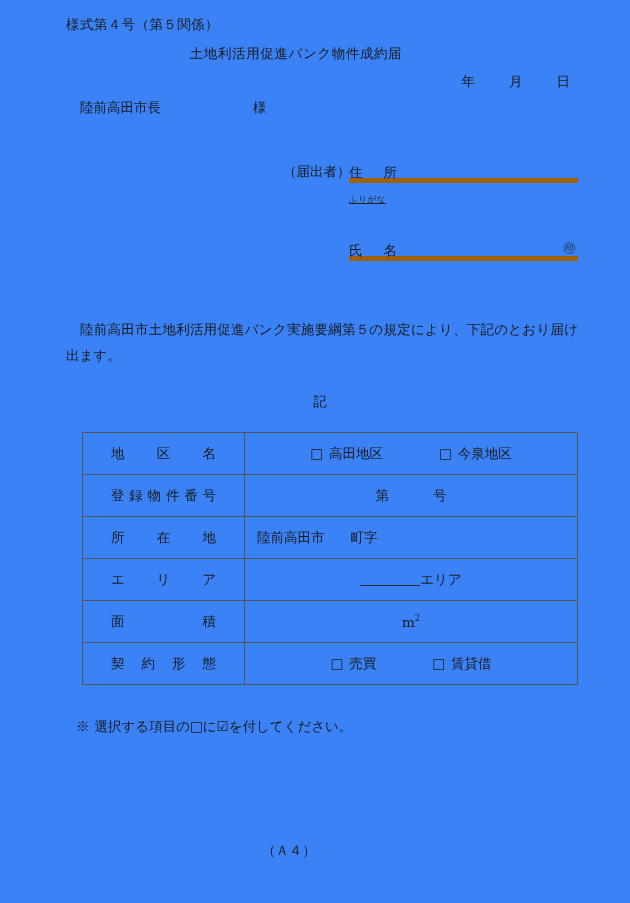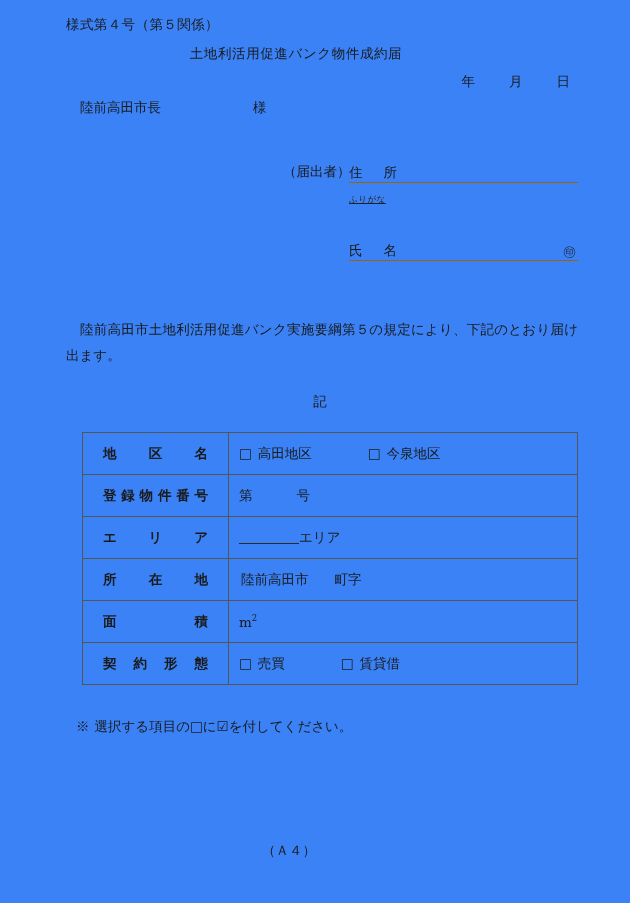--- a/index.html
+++ b/index.html
@@ -72,21 +72,21 @@
     top: 1px;
     font-size: 13.5px;
     white-space: nowrap;
   }
   .field-row {
     position: relative;
     height: 28px;
   }
   .field {
     position: absolute;
-    border-bottom: 1px solid #a16207;
+    border-bottom: 5px solid #a16207;
     font-size: 13.5px;
     line-height: 20px;
     height: 21px;
     box-sizing: border-box;
     white-space: nowrap;
   }
   .field-key {
     display: inline-block;
     width: 48px;
     text-align: justify;
@@ -140,28 +140,27 @@
   }
   .form-table td {
     border: 1px solid #555;
     font-size: 13.5px;
     height: 41px;
     padding: 0 10px;
     vertical-align: middle;
   }
   .form-table td.label-cell {
     width: 105px;
-    padding: 0 20px;
+    padding: 0 28px;
     text-align: justify;
     text-align-last: justify;
     white-space: nowrap;
-    font-weight: bold;
   }
   .form-table td.value-cell {
-    text-align: left;
+    text-align: center;
   }
   .form-table td.value-left {
     text-align: left;
     padding-left: 12px;
   }
   .cb { display: inline-block; margin-right: 6px; }
   .opt-gap { display: inline-block; width: 56px; }
   .ymd-gap { display: inline-block; width: 36px; }
   .num-gap { display: inline-block; width: 44px; }
   .city-gap { display: inline-block; width: 26px; }
@@ -243,34 +242,34 @@
       </tr>
 
       <tr>
         <td class="label-cell">登録物件番号</td>
         <td class="value-cell">
           <span>第</span><span class="num-gap"></span><span>号</span>
         </td>
       </tr>
 
       <tr>
-        <td class="label-cell">エリア</td>
-        <td class="value-cell">
-          <span class="blank-ul"></span><span>エリア</span>
-        </td>
-      </tr>
-
-      <tr>
         <td class="label-cell">所在地</td>
         <td class="value-cell value-left">
           <span>陸前高田市</span><span class="city-gap"></span><span>町字</span>
         </td>
       </tr>
 
       <tr>
+        <td class="label-cell">エリア</td>
+        <td class="value-cell">
+          <span class="blank-ul"></span><span>エリア</span>
+        </td>
+      </tr>
+
+      <tr>
         <td class="label-cell">面積</td>
         <td class="value-cell">
           <span>m</span><sup>2</sup>
         </td>
       </tr>
 
 
       <tr>
         <td class="label-cell">契約形態</td>
         <td class="value-cell">

